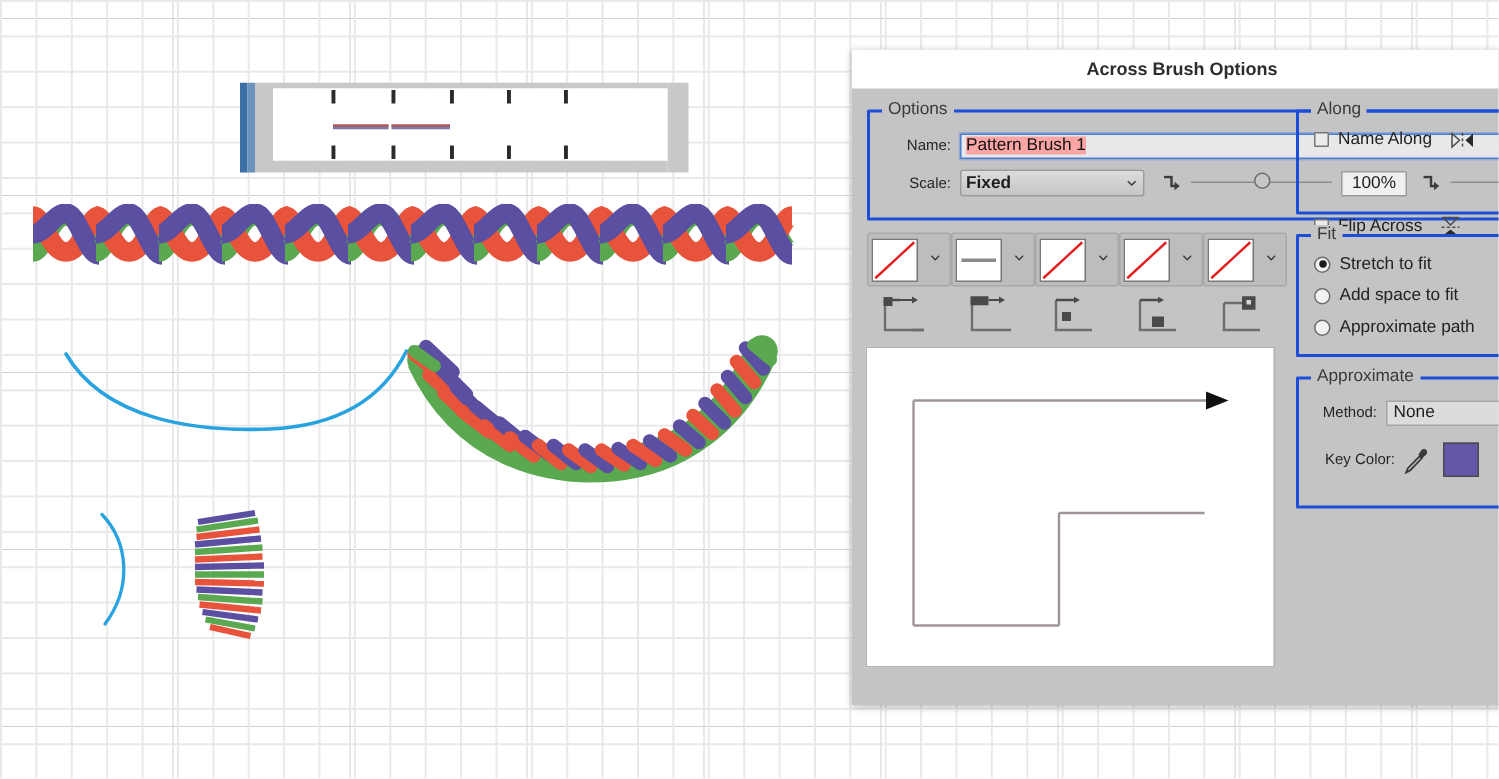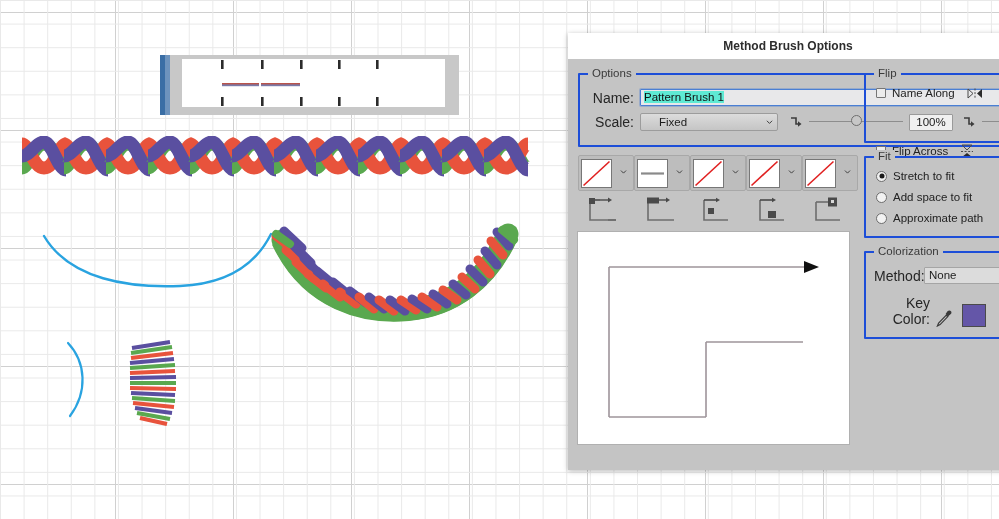--- a/index.html
+++ b/index.html
@@ -42,38 +42,39 @@
   
   .group{position:absolute;border:2px solid #1d4ed8;border-radius:1px;}
   .group > .legend{
     position:absolute;top:-8px;left:8px;background:#c4c4c4;
     padding:0 4px;font-size:11.5px;color:#3a3a3a;
   }
 
   
   #grp-options{left:10px;top:14px;width:420px;height:70px;}
   .row{position:absolute;display:flex;align-items:center;}
-  .lbl{font-size:14px;color:#262626;text-align:right;}
+  .lbl{font-size:10px;color:#262626;text-align:right;}
 
   .txtinput{
     background:#e4e4e4;border:1px solid #9a9a9a;border-radius:1px;
     height:15px;line-height:15px;font-size:11.5px;color:#1a1a1a;
     padding:0 3px;box-sizing:content-box;
   }
   #name-input{
     border-color:#4a7fd4;background:#e8e8ea;width:372px;
     box-shadow:0 0 0 1px rgba(74,127,212,.35);
   }
-  #name-input span.sel{background:#5eead4;color:#111;}
+  #name-input span.sel{background:#fca5a5;color:#111;}
   #spacing-input{width:46px;background:#e4e4e4;}
 
   .select{
     position:relative;background:#cfcfcf;border:1px solid #9c9c9c;border-radius:2px;
-    height:16px;line-height:16px;font-size:11.5px;padding:0 18px 0 18px;color:#1d1d1d;
+    height:16px;line-height:16px;font-size:11.5px;padding:0 18px 0 3px;color:#1d1d1d;
     background-image:linear-gradient(#dcdcdc,#c5c5c5);
+    font-weight:bold;
   }
   .select .chev{
     position:absolute;right:4px;top:50%;transform:translateY(-50%);
     width:7px;height:7px;
   }
 
   
   .slider{position:relative;height:14px;}
   .slider .track{position:absolute;top:6px;left:0;right:0;height:1px;background:#8d8d8d;}
   .slider .knob{
@@ -257,21 +258,21 @@
       <path d="M9,72 L46,77" stroke="#5a4fa0"></path>
       <path d="M11,77 L44,83" stroke="#5aa84f"></path>
       <path d="M14,82 L41,88" stroke="#e8533c"></path>
     </g>
   </svg>
 </div>
 
 <div id="dialog">
 
   <div id="titlebar">
-    <span>Method Brush Options</span>
+    <span>Across Brush Options</span>
   </div>
 
   <div id="dlgbody">
 
     <div class="group" id="grp-options">
       <span class="legend">Options</span>
 
       <div class="row" style="left:10px;top:14px;">
         <span class="lbl" style="width:44px;">Name:</span>
         <div class="txtinput" id="name-input" style="margin-left:6px;">
@@ -423,21 +424,21 @@
         <path d="M31,35 L227,35" stroke="#9e949a" stroke-width="1.6" fill="none"></path>
         <path d="M31,35 L31,185" stroke="#9e949a" stroke-width="1.6" fill="none"></path>
         <path d="M31,185 L128,185" stroke="#9e949a" stroke-width="1.6" fill="none"></path>
         <path d="M128,185 L128,110" stroke="#9e949a" stroke-width="1.6" fill="none"></path>
         <path d="M128,110 L225,110" stroke="#9e949a" stroke-width="1.6" fill="none"></path>
         <path d="M226,29 L241,35 L226,41 Z" fill="#111111"></path>
       </svg>
     </div>
 
     <div class="group" id="grp-flip">
-      <span class="legend">Flip</span>
+      <span class="legend">Along</span>
 
       <div class="optrow" style="position:absolute;left:10px;top:12px;">
         <span class="chk"></span>
         <span>Name Along</span>
         <svg style="width:16px;height:11px;margin-left:6px;" viewBox="0 0 16 11">
           <path d="M1,1 L6,5.5 L1,10 Z" fill="none" stroke="#4a4a4a" stroke-width="1"></path>
           <line x1="8" y1="0.5" x2="8" y2="10.5" stroke="#4a4a4a" stroke-width="1" stroke-dasharray="2 1.6"></line>
           <path d="M15,1 L10,5.5 L15,10 Z" fill="#2b2b2b"></path>
         </svg>
       </div>
@@ -464,30 +465,30 @@
         <span class="radio"></span>
         <span>Add space to fit</span>
       </div>
       <div class="optrow" style="position:absolute;left:10px;top:54px;">
         <span class="radio"></span>
         <span>Approximate path</span>
       </div>
     </div>
 
     <div class="group" id="grp-color">
-      <span class="legend">Colorization</span>
+      <span class="legend">Approximate</span>
 
       <div class="row" style="left:8px;top:14px;">
         <span class="lbl" style="width:44px;">Method:</span>
         <div class="methodbox" style="margin-left:6px;">
           <span>None</span>
         </div>
       </div>
 
-      <div class="row" style="left:8px;top:42px;align-items:flex-end;">
+      <div class="row" style="left:8px;top:42px;align-items:center;">
         <span class="lbl" style="width:56px;">Key Color:</span>
         <svg style="width:16px;height:18px;margin-left:6px;" viewBox="0 0 16 18">
           <path d="M11.5,2.2 C12.6,1.1 14.2,1.1 15,2.2 C15.8,3.2 15.5,4.5 14.5,5.3 L12,7.6 L9.6,5.1 L11.5,2.2 Z" fill="#3a3a3a"></path>
           <path d="M10.3,6.2 L2.6,14.1 L1.4,17 L4.1,15.6 L11.8,7.6 Z" fill="none" stroke="#3a3a3a" stroke-width="1.2"></path>
         </svg>
         <span id="keyswatch" style="margin-left:10px;"></span>
       </div>
     </div>
 
   </div>

